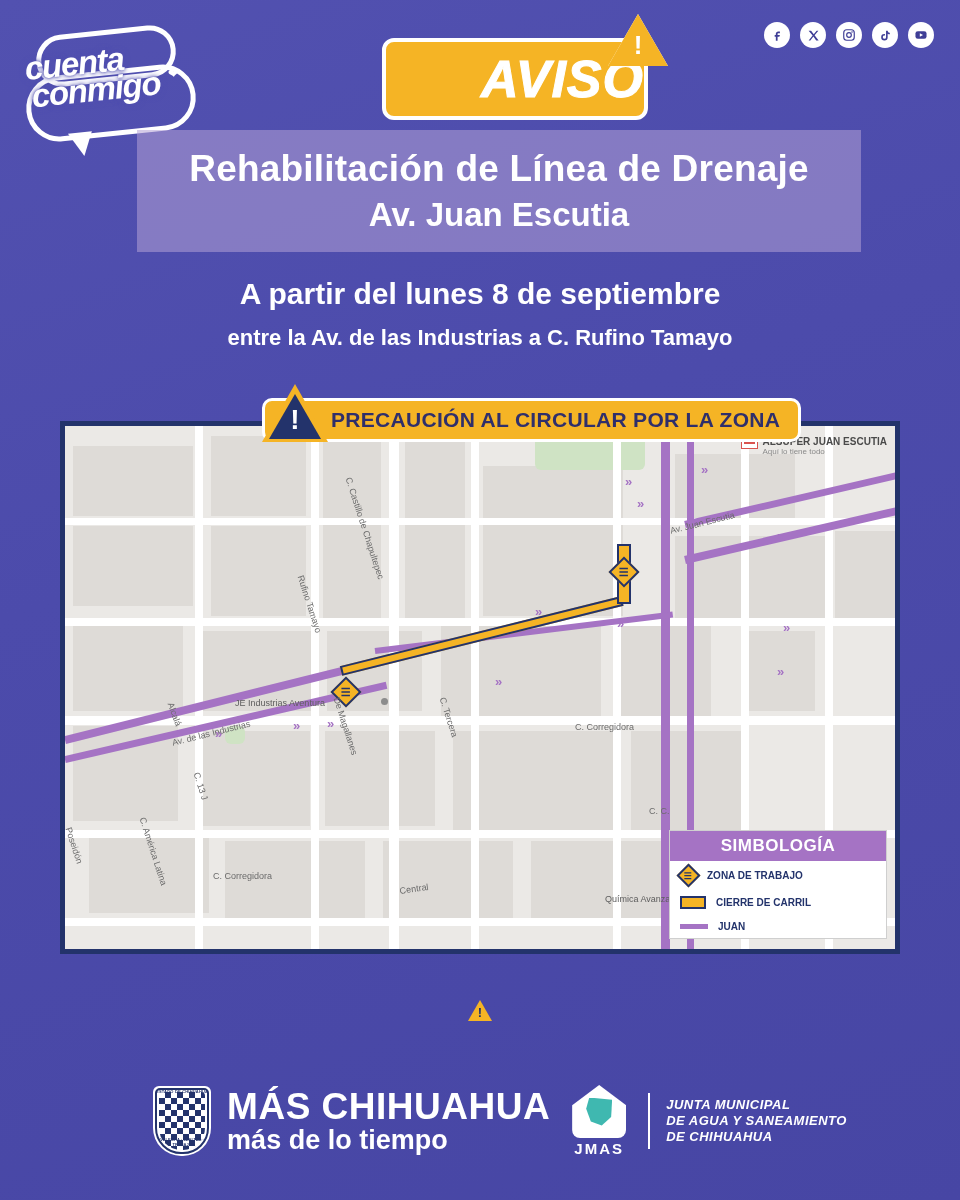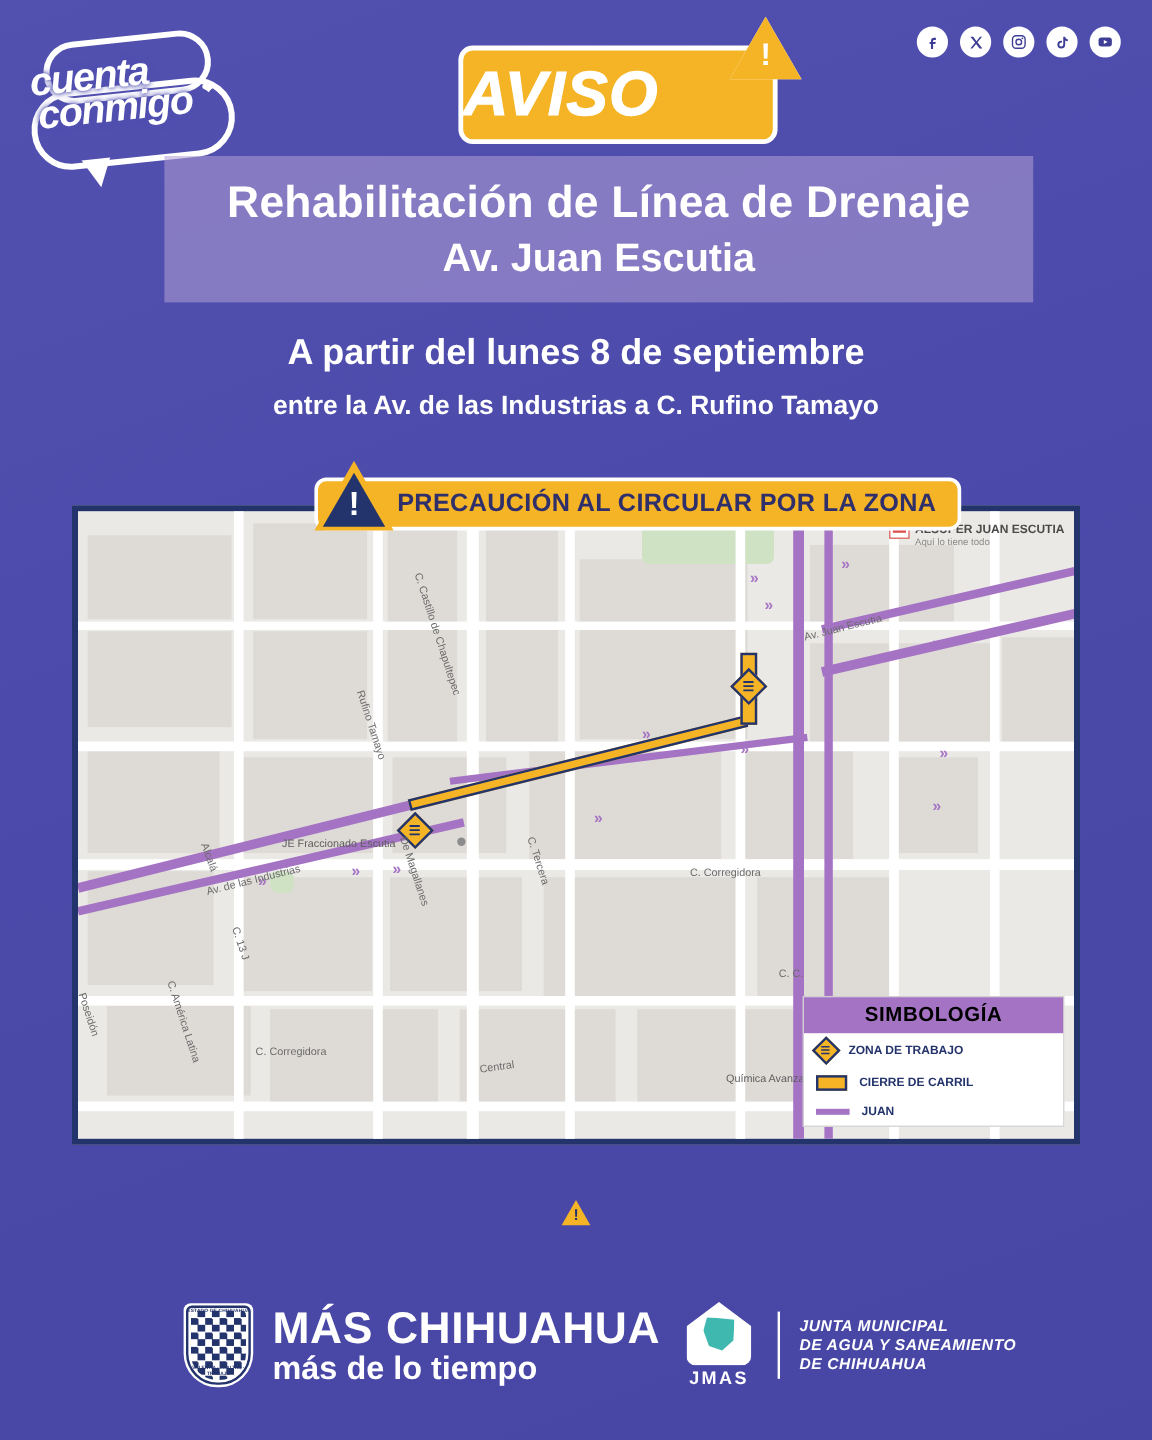--- a/index.html
+++ b/index.html
@@ -71,21 +71,21 @@
   
   .aviso-wrap {
     position: absolute; left: 382px; top: 38px;
     width: 266px; height: 82px;
   }
   .aviso-box {
     position: absolute; inset: 0;
     background: #f5b425;
     border: 4px solid #ffffff;
     border-radius: 12px;
-    display: flex; align-items: center; justify-content: flex-start;
+    display: flex; align-items: center; justify-content: flex-end;
   }
   .aviso-box span {
     color: #ffffff;
     font-size: 52px; font-weight: bold; font-style: italic;
     letter-spacing: 1px;
     -webkit-text-stroke: 1px #ffffff;
   }
   .warn-tri {
     position: absolute; right: -20px; top: -24px;
     width: 0; height: 0;
@@ -213,21 +213,21 @@
   }
 
   
   .legend {
     position: absolute; right: 8px; bottom: 10px;
     width: 218px;
     background: #ffffff;
     border: 1px solid #cfcfcf;
   }
   .legend-head {
-    background: #a573c4; color: #000000;
+    background: #a573c4; color: #ffffff;
     text-align: center; font-size: 17px; font-weight: bold;
     padding: 5px 0; letter-spacing: .5px;
   }
   .legend-row {
     display: flex; align-items: center; gap: 10px;
     padding: 6px 10px;
   }
   .legend-row .lbl {
     color: #23336b; font-size: 10px; font-weight: bold;
   }
@@ -487,21 +487,21 @@
       <div class="road-lbl" style="left:110px; top:275px; transform: rotate(70deg); transform-origin: left top;">Alcalá</div>
       <div class="road-lbl" style="left:382px; top:270px; transform: rotate(72deg); transform-origin: left top;">C. Tercera</div>
       <div class="road-lbl" style="left:510px; top:296px;">C. Corregidora</div>
       <div class="road-lbl" style="left:82px;  top:390px; transform: rotate(72deg); transform-origin: left top;">C. América Latina</div>
       <div class="road-lbl" style="left:8px;   top:400px; transform: rotate(72deg); transform-origin: left top;">Poseidón</div>
       <div class="road-lbl" style="left:136px; top:345px; transform: rotate(72deg); transform-origin: left top;">C. 13 J</div>
       <div class="road-lbl" style="left:106px; top:312px; transform: rotate(-14deg); transform-origin: left top;">Av. de las Industrias</div>
       <div class="road-lbl" style="left:334px; top:460px; transform: rotate(-8deg); transform-origin: left top;">Central</div>
       <div class="road-lbl" style="left:148px; top:445px;">C. Corregidora</div>
       <div class="road-lbl" style="left:584px; top:380px;">C. C.</div>
-      <div class="poi-lbl" style="left:170px; top:272px;">JE Fraccionado Escutia</div>
+      <div class="poi-lbl" style="left:170px; top:272px;">JE Industrias Aventura</div>
       <div class="poi-lbl" style="left:540px; top:468px;">Química Avanzada Gubi</div>
 
       <div style="position:absolute;left:316px;top:272px;width:7px;height:7px;border-radius:50%;background:#8c8c8c;"></div>
 
       <div class="alsuper-box">
         <div class="alsuper-sq">
             <i></i>
           </div>
         <div class="alsuper-txt">
           <div class="n">ALSUPER JUAN ESCUTIA</div>

